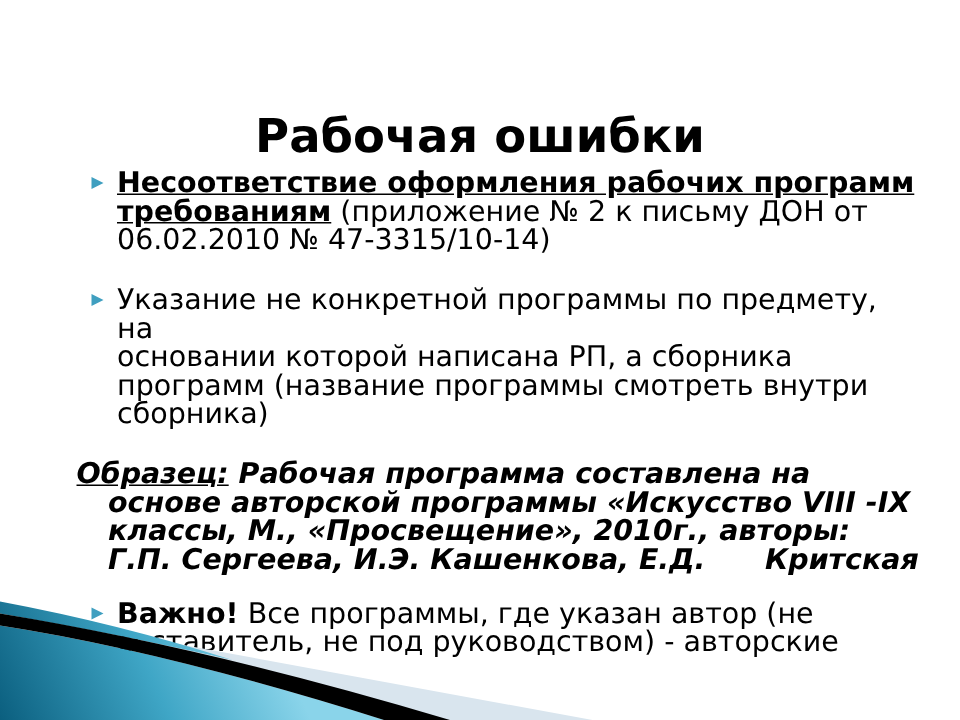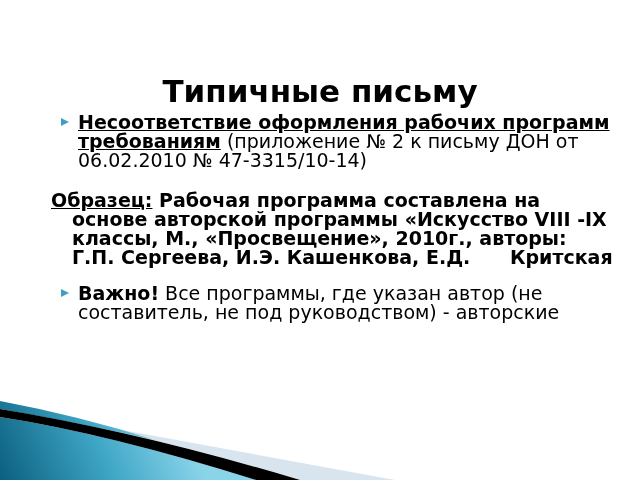--- a/index.html
+++ b/index.html
@@ -16,35 +16,39 @@
     position:relative;margin:0 28px 21px 78px;
     font-size:19px;line-height:19px;white-space:pre-wrap;
   }
   .para.outdent{margin-left:72px;margin-right:0;text-indent:-21px;margin-bottom:17px;}
   .marker{
     position:absolute;left:-17px;top:5px;width:0;height:0;
     border-top:4px solid transparent;border-bottom:4px solid transparent;
     border-left:8px solid var(--bullet,#3f9fc0);
   }
   .b{font-weight:bold}
-  .i{}
+  .i{font-style:italic}
   .u{text-decoration:underline}
   .deco{position:absolute;left:0;bottom:0;pointer-events:none;display:block;}
 </style>
 </head>
 <body>
 
 <div class="slide" style="background: rgb(255, 255, 255);">
 
-  <h1 class="title">Типичные письму</h1>
+  <h1 class="title">Рабочая ошибки</h1>
 
   <div class="content" id="content">
       <div class="para"><span class="marker"></span><span class="b u">Несоответствие оформления рабочих программ
 требованиям</span><span class=""> (приложение № 2 к письму ДОН от
 06.02.2010 № 47-3315/10-14)</span></div>
+      <div class="para"><span class="marker"></span><span class="">Указание не конкретной программы по предмету, на
+основании которой написана РП, а сборника
+программ (название программы смотреть внутри
+сборника)</span></div>
       <div class="para outdent"><span class="b i u">Образец:</span><span class="b i"> Рабочая программа составлена на
 основе авторской программы «Искусство VIII -IX
 классы, М., «Просвещение», 2010г., авторы:
 Г.П. Сергеева, И.Э. Кашенкова, Е.Д.      Критская</span></div>
       <div class="para"><span class="marker"></span><span class="b">Важно!</span><span class=""> Все программы, где указан автор (не
 составитель, не под руководством) - авторские</span></div>
     </div>
 
   <svg class="deco" width="400" height="80" viewBox="0 400 400 80" aria-hidden="true">
     <defs>

